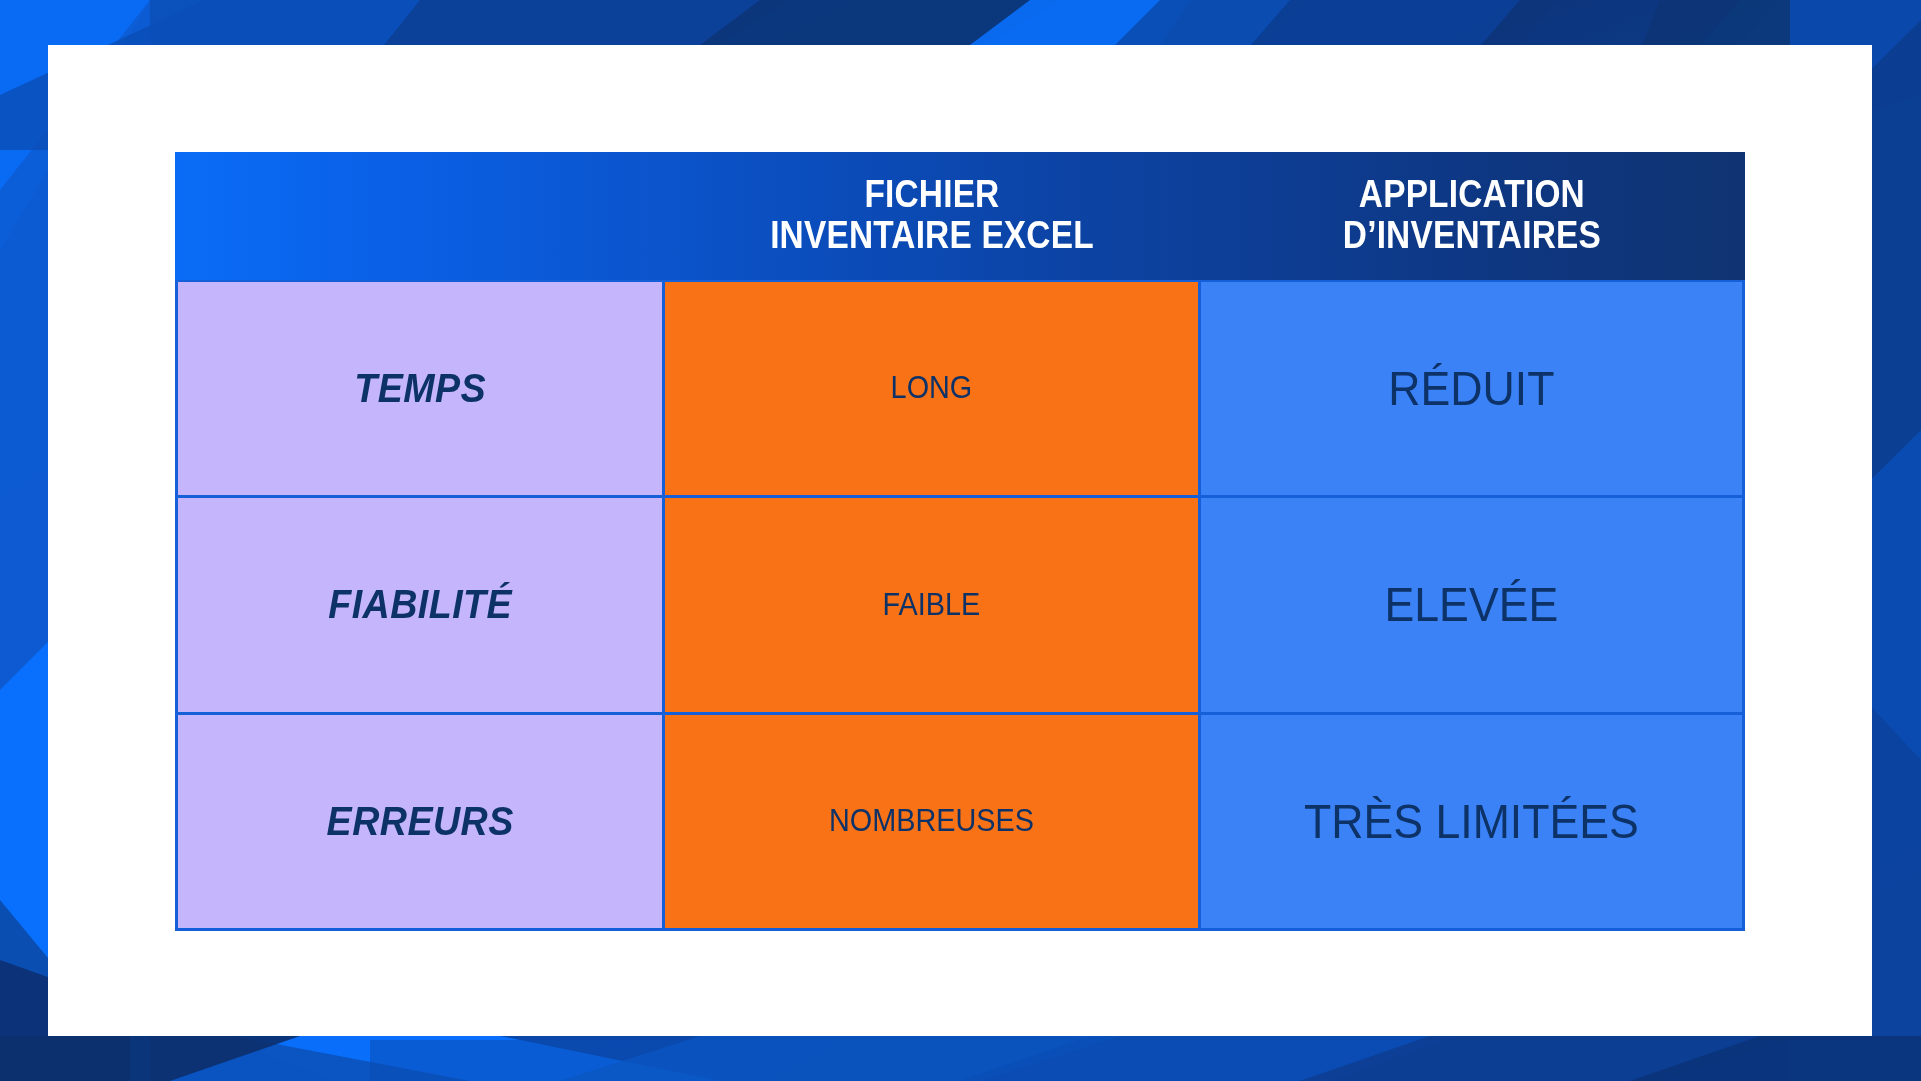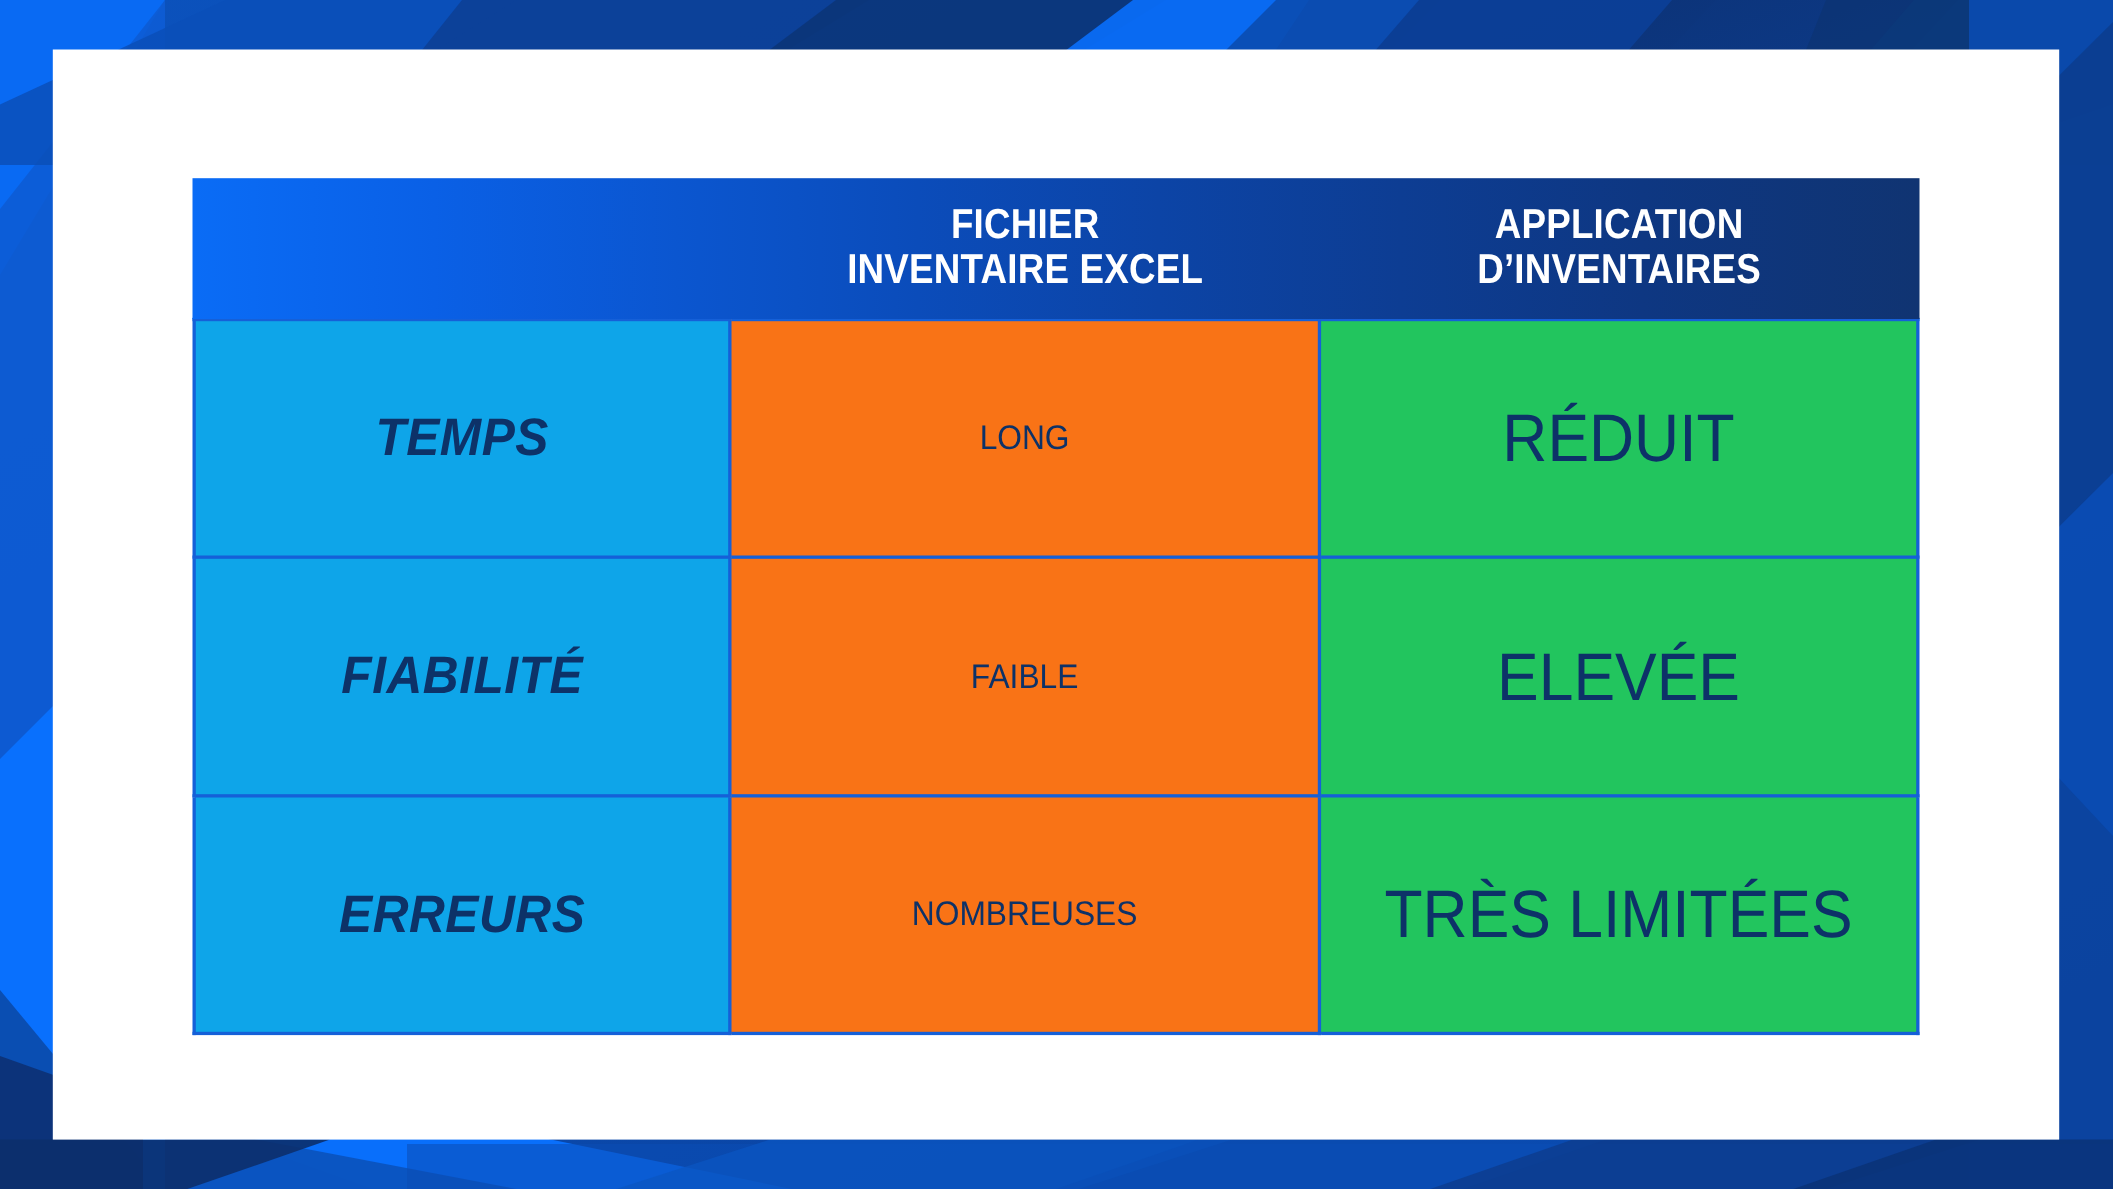--- a/index.html
+++ b/index.html
@@ -34,21 +34,21 @@
     width: 1824px;
     height: 991px;
     background: #ffffff;
     z-index: 1;
   }
 
   
   .table-wrap {
     position: absolute;
     left: 127px;     
-    top: 117px;      
+    top: 107px;      
     width: 1570px;
     height: 778px;
   }
 
   table.compare {
     width: 100%;
     height: 100%;
     border-collapse: collapse;
     table-layout: fixed;
   }
@@ -108,39 +108,39 @@
 
   td.cell {
     border: 3px solid #1560d8;
     text-align: center;
     vertical-align: middle;
     color: #0d3268;
     padding: 0 10px;
   }
 
   td.cell-label {
-    background: #0ea5e9;
+    background: #c4b5fd;
     font-weight: 700;
     font-style: italic;
-    font-size: 48px;
+    font-size: 40px;
     letter-spacing: 0.5px;
   }
   td.cell-label .lbl { display: block; transform: scaleX(0.94); }
 
   td.cell-excel {
     background: #f97316;
     font-weight: 400;
     font-size: 31px;
   }
   td.cell-excel .val { display: block; transform: scaleX(0.93); }
 
   td.cell-app {
-    background: #22c55e;
+    background: #3b82f6;
     font-weight: 400;
-    font-size: 61px;
+    font-size: 48px;
   }
   td.cell-app .val { display: block; transform: scaleX(0.93); }
 
   
   tr.body-row:first-of-type td.cell { border-top-width: 3px; }
 </style>
 </head>
 <body>
 
 <svg id="bg-canvas" viewBox="0 0 1921 1081" preserveAspectRatio="none" xmlns="http://www.w3.org/2000/svg">

